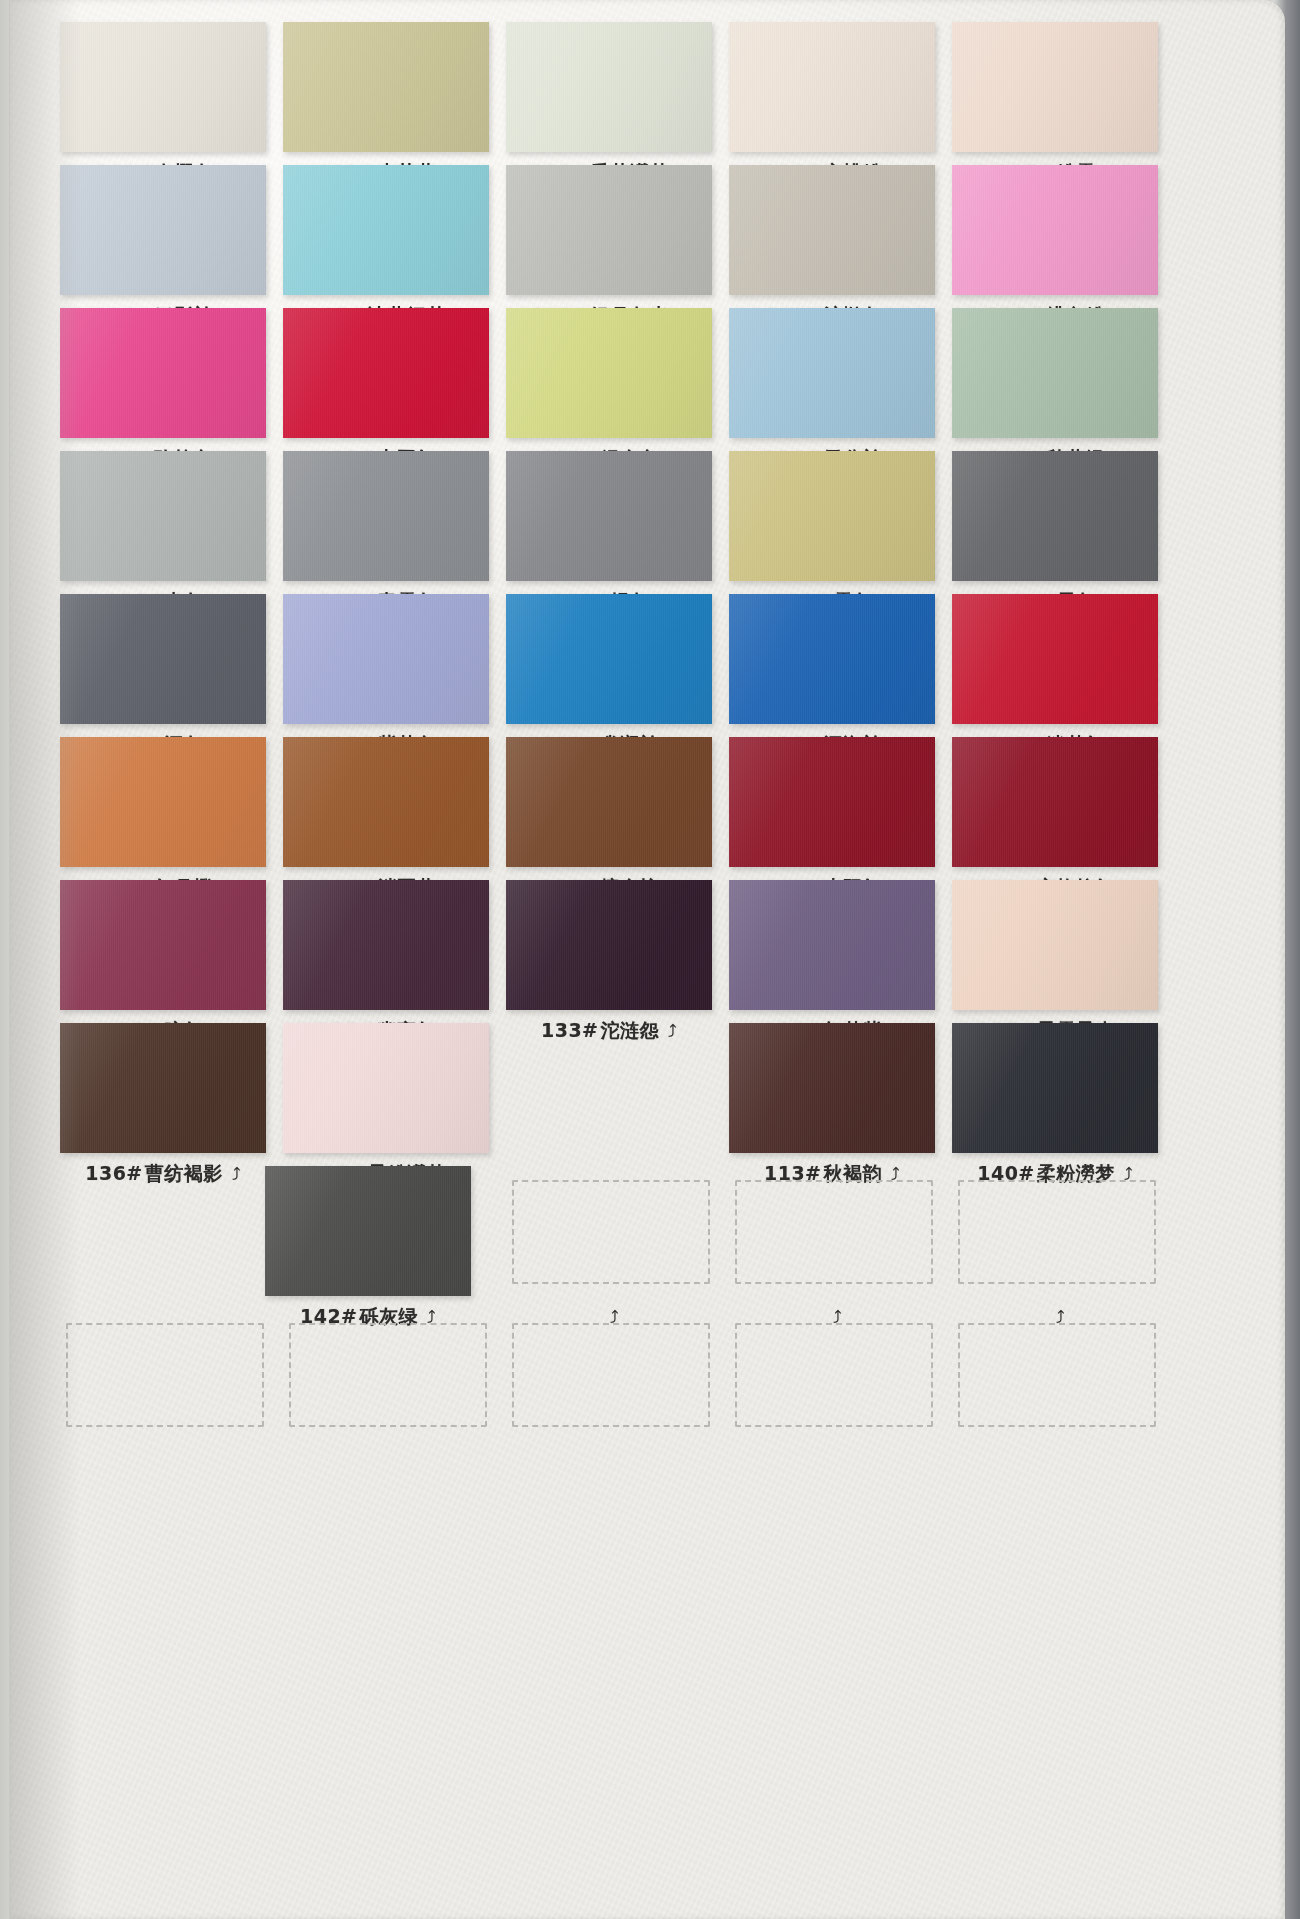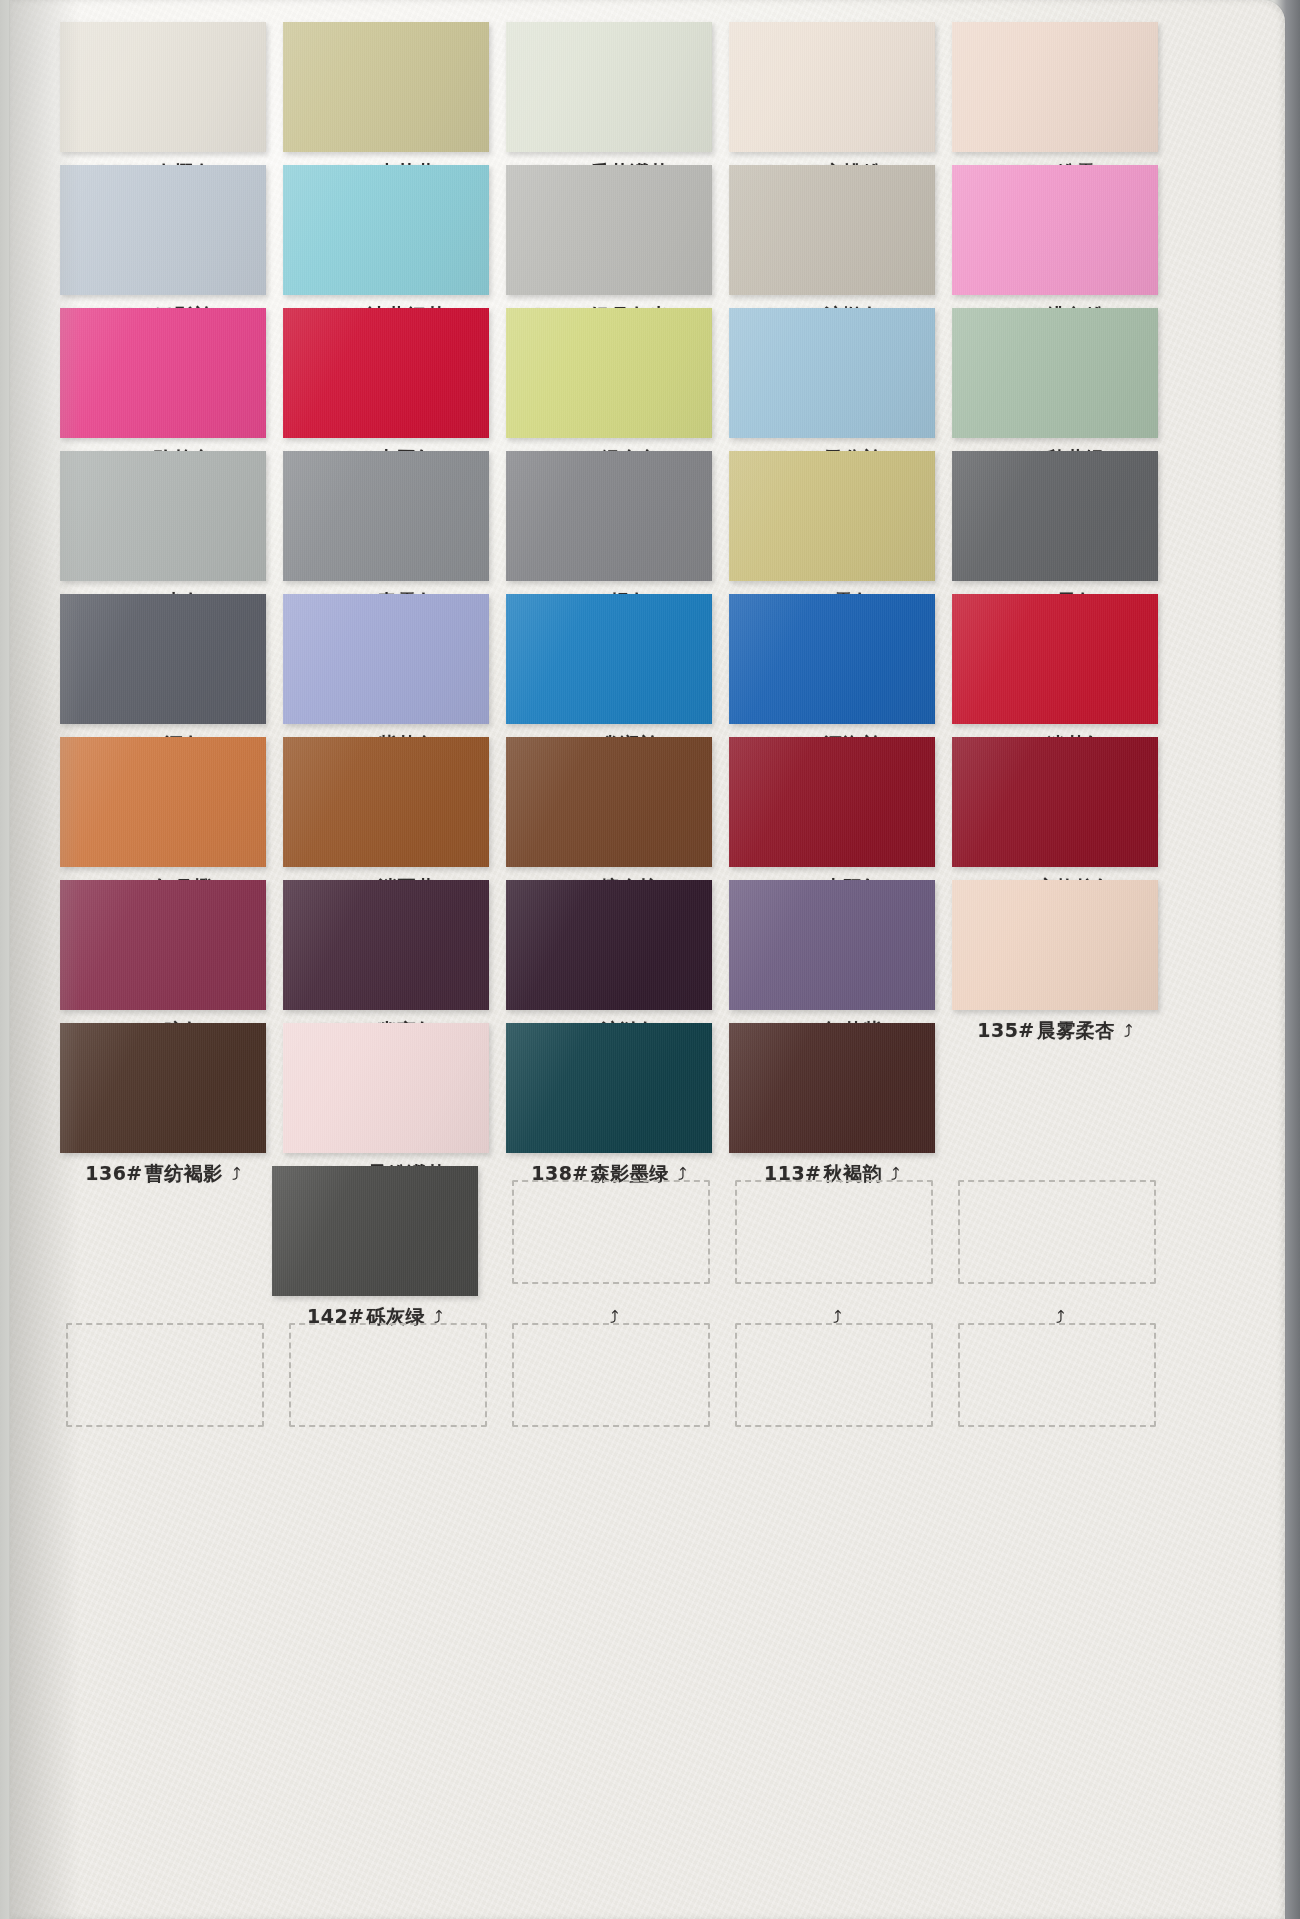--- a/index.html
+++ b/index.html
@@ -345,33 +345,33 @@
           <div class="inner" style="background: rgb(76, 51, 40);"></div>
         </div>
         <div class="label"><span class="code">136#</span><span class="nm">曹纺褐影</span><span class="mark">⤴</span></div>
       </div>
       <div class="cell" style="left: 273px; top: 1023px; width: 206px; height: 143px;">
         <div class="swatch">
           <div class="inner" style="background: rgb(243, 219, 219);"></div>
         </div>
         <div class="label"><span class="code">137#</span><span class="nm">柔粉澇梦</span><span class="mark">⤴</span></div>
       </div>
-      <div class="cell" style="left: 496px; top: 1023px; width: 206px; height: 143px;">
-        <div class="swatch">
-          <div class="inner" style="background: rgb(18, 65, 74);"></div>
-        </div>
-        <div class="label"><span class="code">138#</span><span class="nm">森影墨绿</span><span class="mark">⤴</span></div>
-      </div>
       <div class="cell" style="left: 719px; top: 1023px; width: 206px; height: 143px;">
         <div class="swatch">
           <div class="inner" style="background: rgb(74, 42, 38);"></div>
         </div>
         <div class="label"><span class="code">113#</span><span class="nm">秋褐韵</span><span class="mark">⤴</span></div>
       </div>
-      <div class="cell" style="left: 262px; top: 1166px; width: 206px; height: 143px;">
+      <div class="cell" style="left: 942px; top: 1023px; width: 206px; height: 143px;">
+        <div class="swatch">
+          <div class="inner" style="background: rgb(42, 44, 51);"></div>
+        </div>
+        <div class="label"><span class="code">140#</span><span class="nm">柔粉澇梦</span><span class="mark">⤴</span></div>
+      </div>
+      <div class="cell" style="left: 255px; top: 1166px; width: 206px; height: 143px;">
         <div class="swatch">
           <div class="inner" style="background: rgb(74, 74, 72);"></div>
         </div>
         <div class="label"><span class="code">142#</span><span class="nm">砾灰绿</span><span class="mark">⤴</span></div>
       </div>
       <div class="cell" style="left: 496px; top: 1166px; width: 206px; height: 143px;">
         <div class="placeholder"></div>
         <div class="label empty"><span class="code"></span><span class="nm"></span><span class="mark">⤴</span></div>
       </div>
       <div class="cell" style="left: 719px; top: 1166px; width: 206px; height: 143px;">

